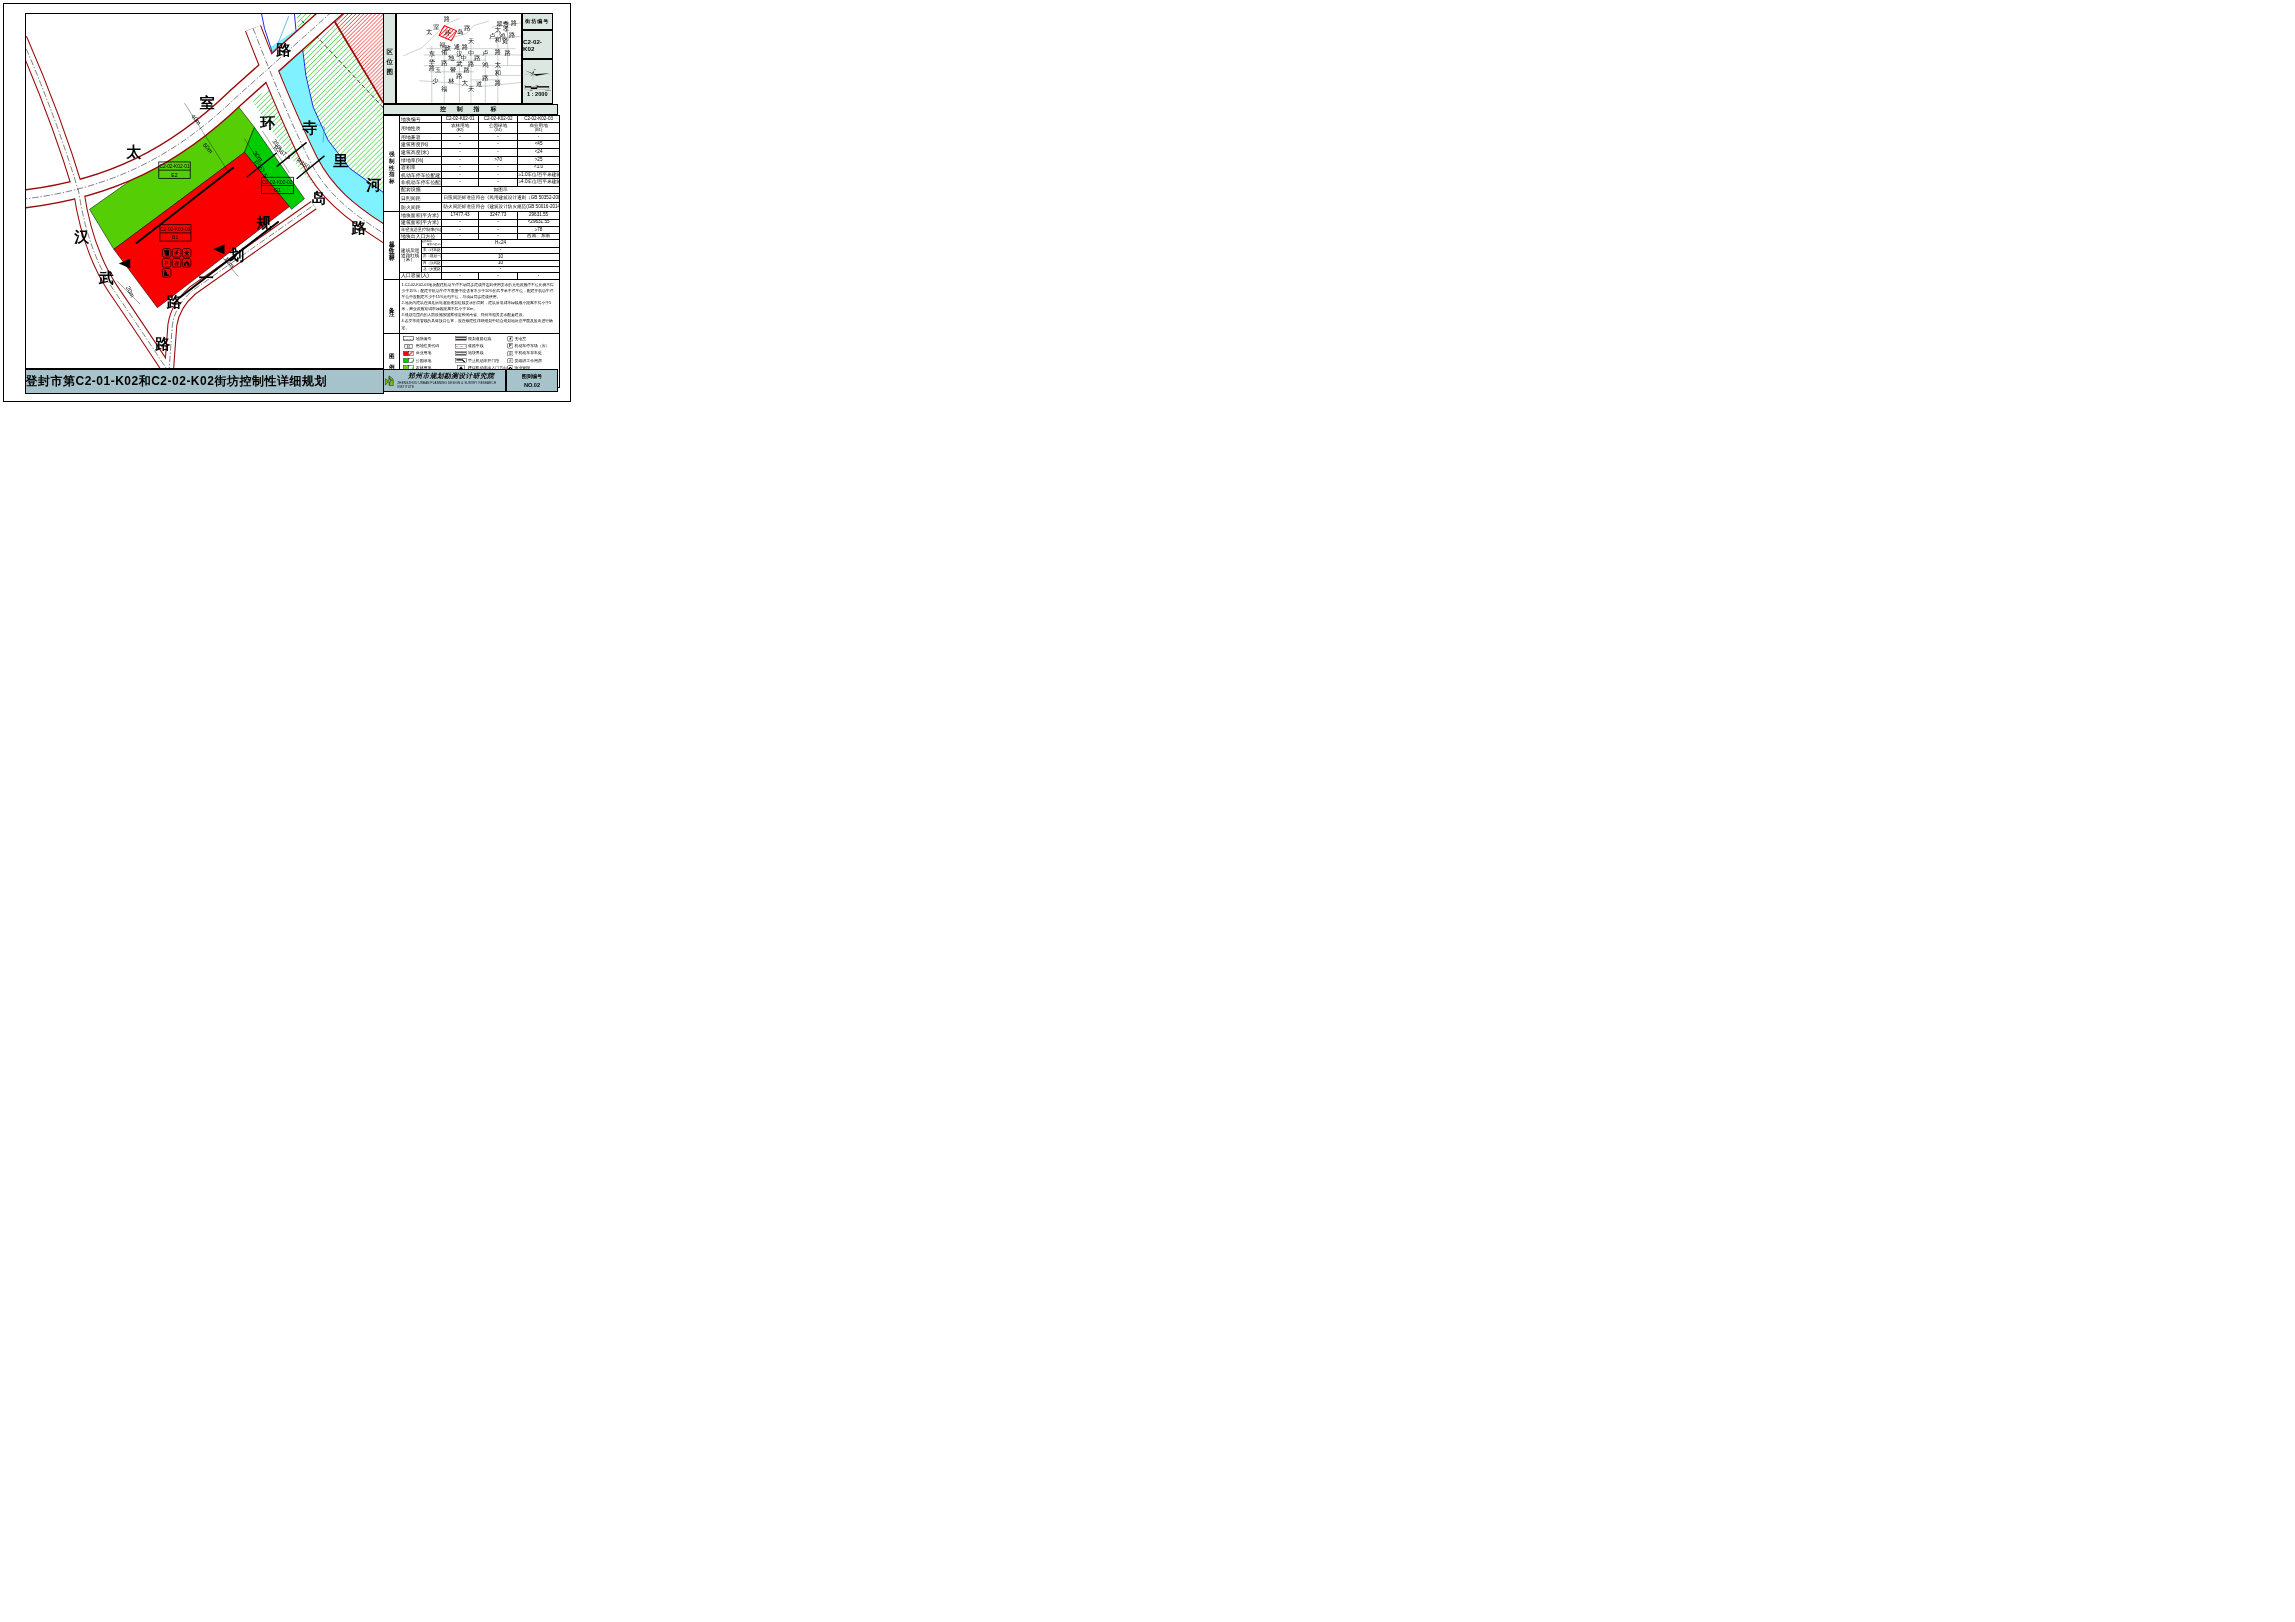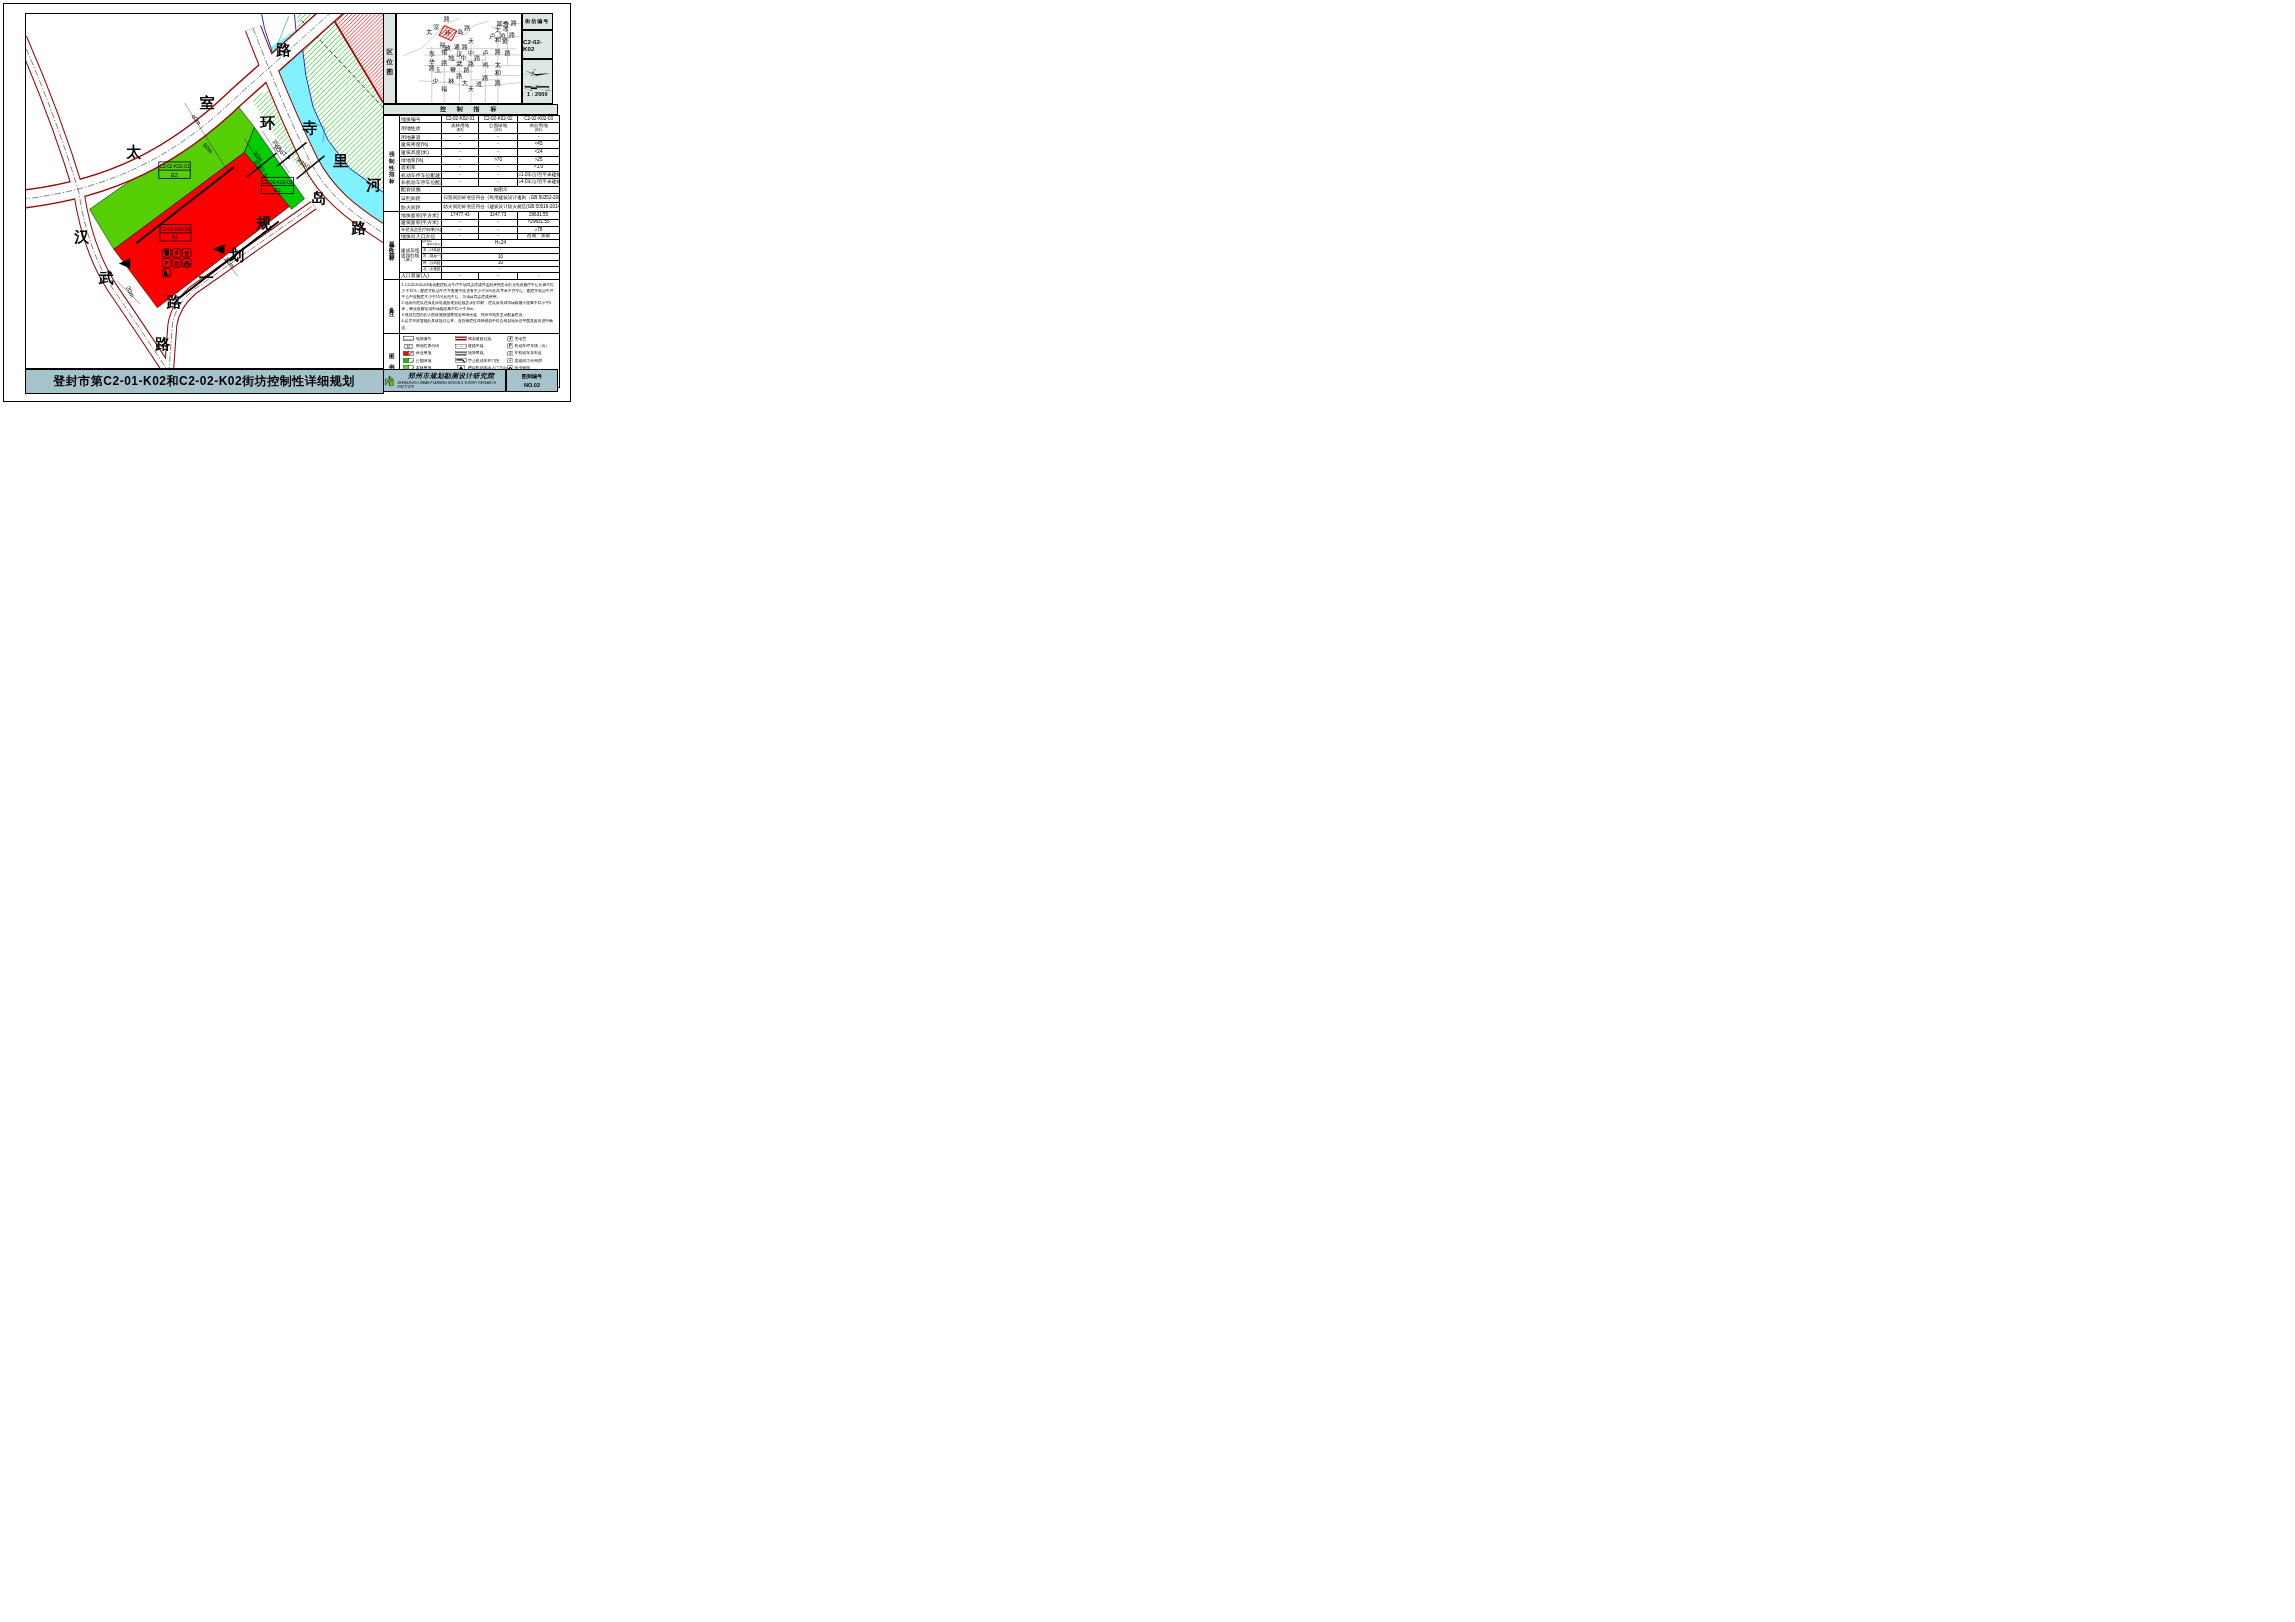--- a/index.html
+++ b/index.html
@@ -33,21 +33,21 @@
   .note-td div{font-size:3.8px;line-height:1.6;text-align:left;}
   .diag{position:relative;height:100%;background:linear-gradient(to bottom right,transparent calc(50% - 0.5px),#000 calc(50% - 0.5px),#000 calc(50% + 0.5px),transparent calc(50% + 0.5px));}
   .diag .dt{position:absolute;top:0;right:0;font-size:2.5px;}
   .diag .db{position:absolute;bottom:0;left:0;font-size:2.5px;}
   .sub{font-size:3.7px;}
   
   .lg-col{position:absolute;top:1.9px;}
   .lg-item{display:flex;align-items:center;height:7.2px;gap:1.4px;}
   .lg-item span.ll{font-size:3.9px;white-space:nowrap;}
   
-  #title-bar{left:24.5px;top:369px;width:359px;height:25px;border:1.4px solid #000;background:#a6c3cc;display:flex;align-items:center;justify-content:center;}
+  #title-bar{left:24.5px;top:369px;width:359px;height:25px;border:1.4px solid #000;background:#a6c3cc;display:flex;align-items:center;}
   #title-bar div{font-size:12px;font-weight:bold;letter-spacing:0.5px;}
   #inst-bar{left:383px;top:369px;width:123px;height:23px;border:0.9px solid #000;background:#a6c3cc;display:flex;align-items:center;justify-content:center;gap:2.3px;}
   #sheet-bar{left:506px;top:369px;width:52px;height:23px;border:0.9px solid #000;background:#a6c3cc;display:flex;flex-direction:column;align-items:center;justify-content:center;}
   #inst-text{display:flex;flex-direction:column;align-items:center;}
   #inst-cn{font-size:6.7px;font-weight:bold;font-style:italic;letter-spacing:0.5px;}
   #inst-en{font-size:2.9px;letter-spacing:0.2px;margin-top:0.9px;}
   #sheet-label{font-size:5.1px;font-weight:bold;}
   #sheet-no{font-size:5.6px;font-weight:bold;margin-top:1.4px;}
   .tiny-road{font-size:7px;}
 </style>

